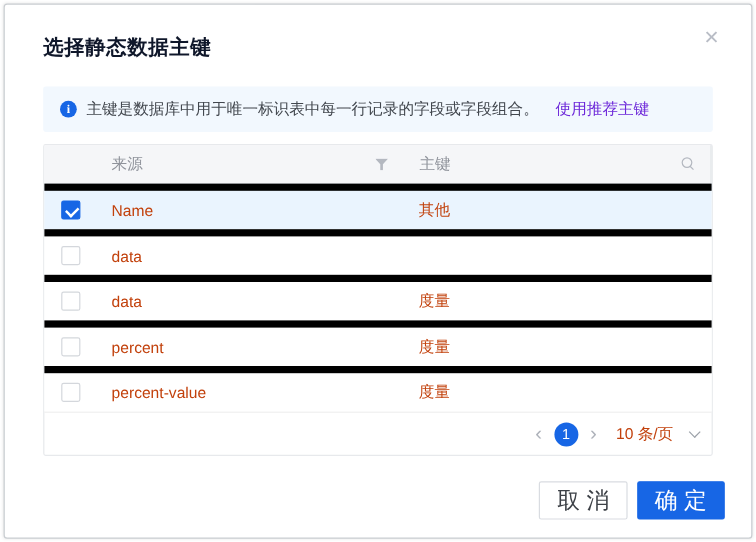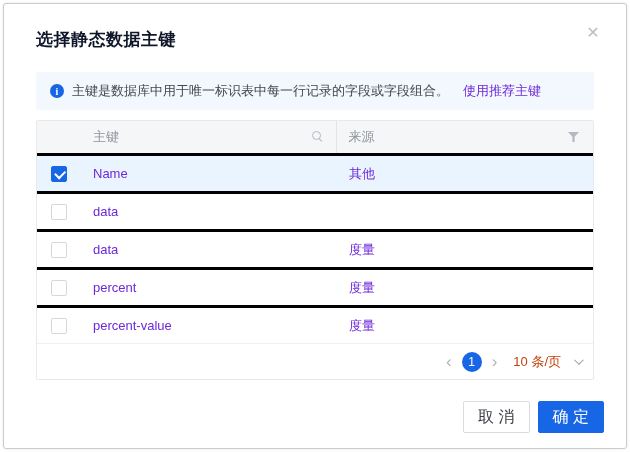--- a/index.html
+++ b/index.html
@@ -52,21 +52,21 @@
   .t-head {
     display:flex; align-items:stretch; height:32px;
     background:#f5f6f8; color:#8f939b;
   }
   .col-check { flex:0 0 44px; display:flex; align-items:center; justify-content:center; }
   .cell { flex:1 1 0; display:flex; align-items:center; padding-left:12px; }
   .th-key { justify-content:space-between; padding-right:12px; border-right:1px solid #e2e4e8; }
   .th-src { justify-content:space-between; padding-right:14px; }
   .t-row {
     display:flex; align-items:center; height:38px;
-    border-top:3px solid #000000; background:#fff; color:#6d28d9;
+    border-top:6px solid #000000; background:#fff; color:#c2410c;
     cursor:pointer;
   }
   .t-row.checked { background:#eaf4fe; }
   
   .checkbox {
     width:16px; height:16px; border:1px solid #d4d7dc; border-radius:2px;
     background:#fff; position:relative; cursor:pointer;
   }
   .checkbox.checked { background:#1766e5; border-color:#1766e5; }
   .checkbox.checked::after {
@@ -105,21 +105,21 @@
     width:7px; height:7px; border-right:1.4px solid #9a9fa6; border-bottom:1.4px solid #9aa0a8;
     transform:rotate(45deg) translateY(-2px); display:inline-block;
   }
   
   .dlg-footer {
     margin-top:auto; padding:0 22px 15px;
     display:flex; justify-content:flex-end; gap:8px;
   }
   .btn {
     height:32px; min-width:54px; padding:0 14px; border-radius:2px;
-    font-size:16px; cursor:pointer;
+    font-size:19px; cursor:pointer;
     font-family:"Liberation Sans","DejaVu Sans",sans-serif;
     display:inline-flex; align-items:center; justify-content:center;
   }
   .btn-default { background:#fff; border:1px solid #d9dcе1; border:1px solid #d9dce1; color:#3c4046; }
   .btn-primary { background:#1766e5; border:1px solid #1766e5; color:#fff; }
 </style>
 </head>
 <body>
 
 <div class="frame">
@@ -134,27 +134,27 @@
     <div class="banner">
       <span class="info-icon">i</span>
       <span>主键是数据库中用于唯一标识表中每一行记录的字段或字段组合。</span>
       <span class="banner-link">使用推荐主键</span>
     </div>
 
     <div class="table">
 
       <div class="t-head">
         <div class="col-check"></div>
+        <div class="cell th-src">
+          <span>来源</span>
+          <span class="filter-icon"></span>
+        </div>
         <div class="cell th-key">
           <span>主键</span>
           <span class="search-icon"></span>
-        </div>
-        <div class="cell th-src">
-          <span>来源</span>
-          <span class="filter-icon"></span>
         </div>
       </div>
 
       <div class="t-row checked">
         <div class="col-check">
             <span class="checkbox checked"></span>
           </div>
         <div class="cell">Name</div>
         <div class="cell">其他</div>
       </div>

